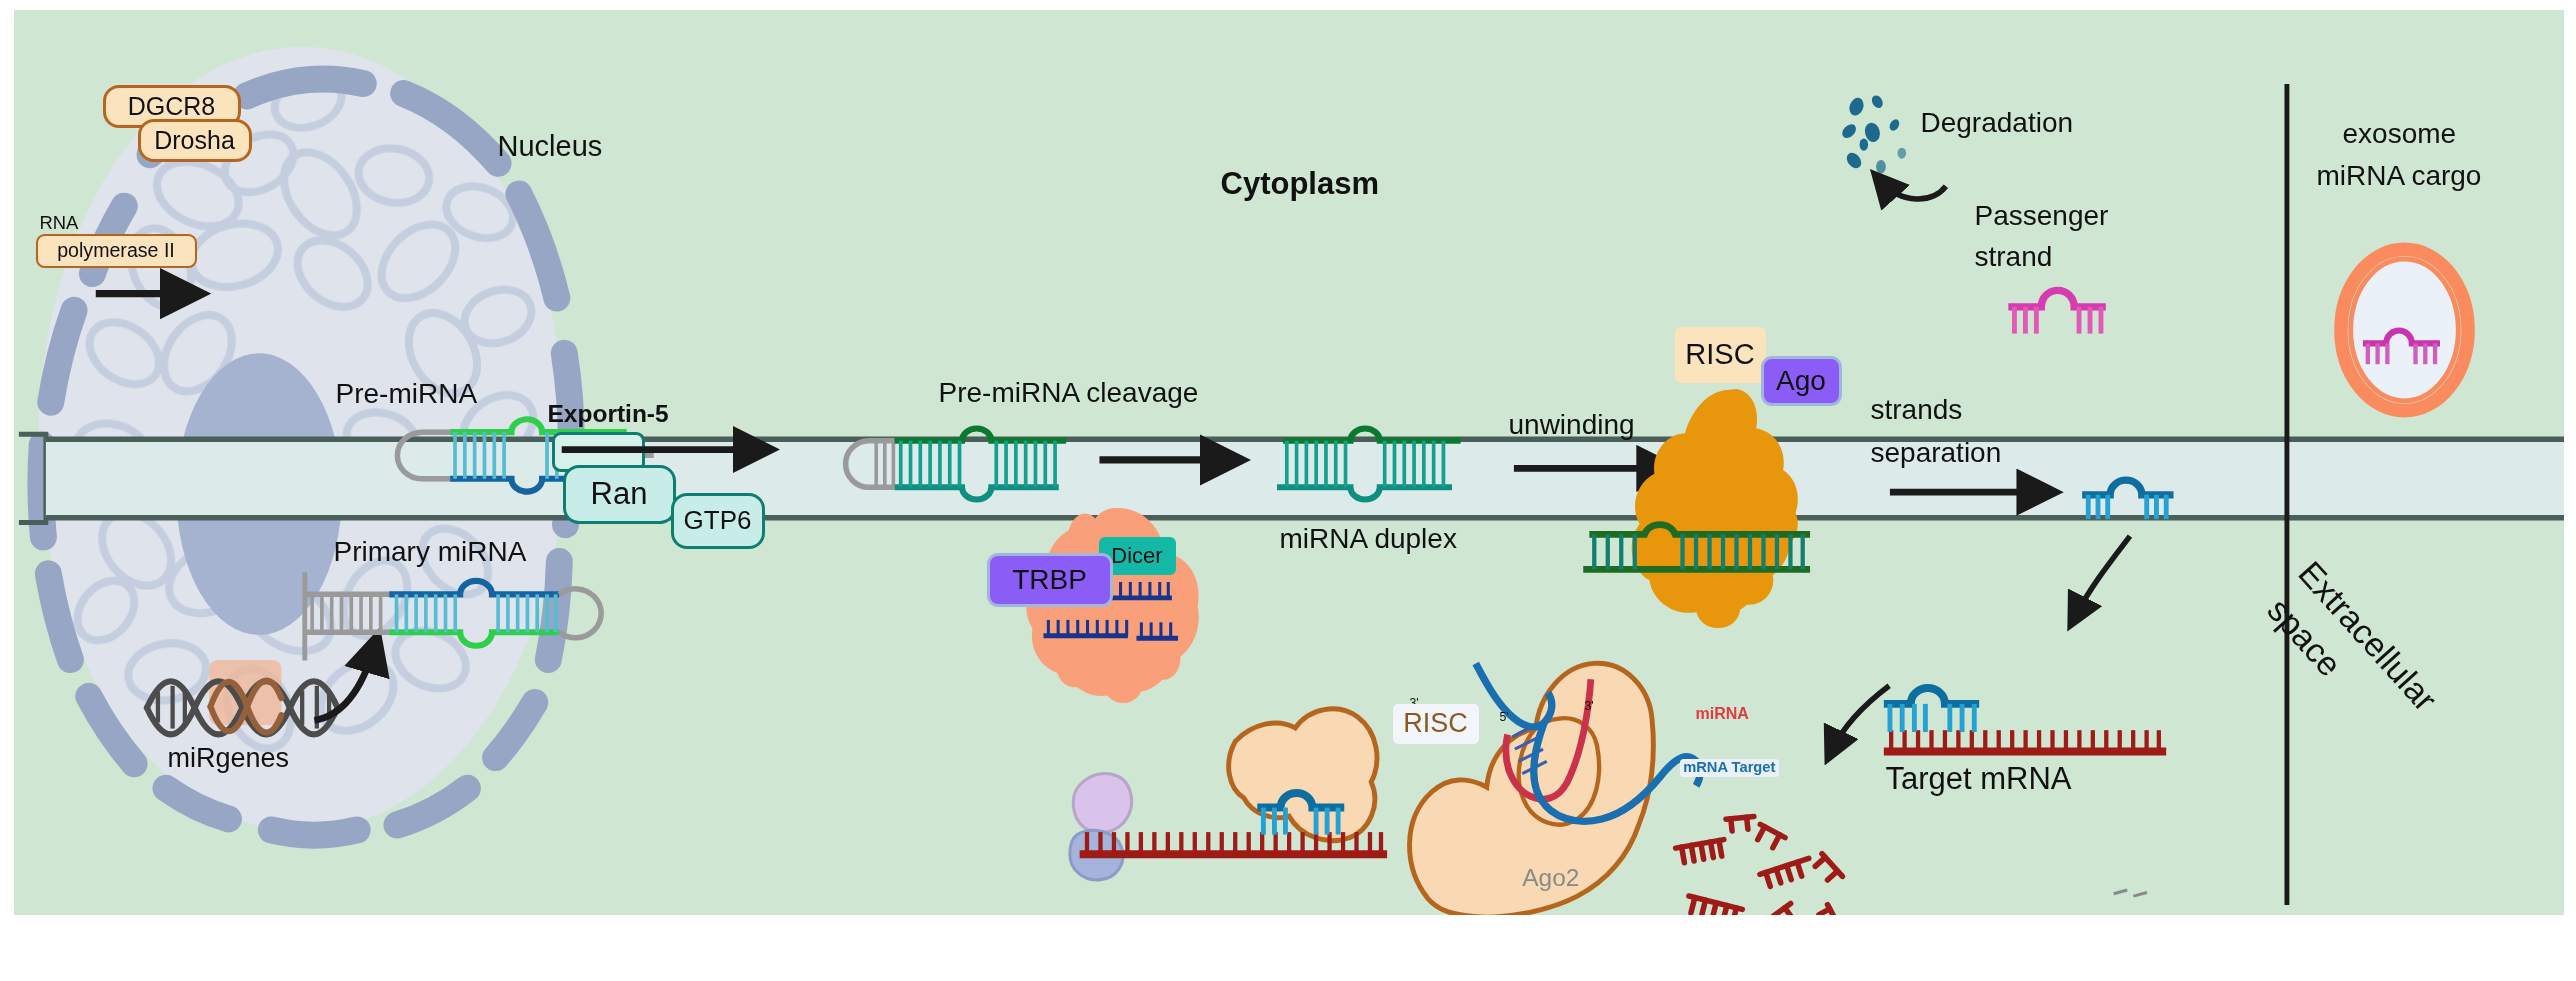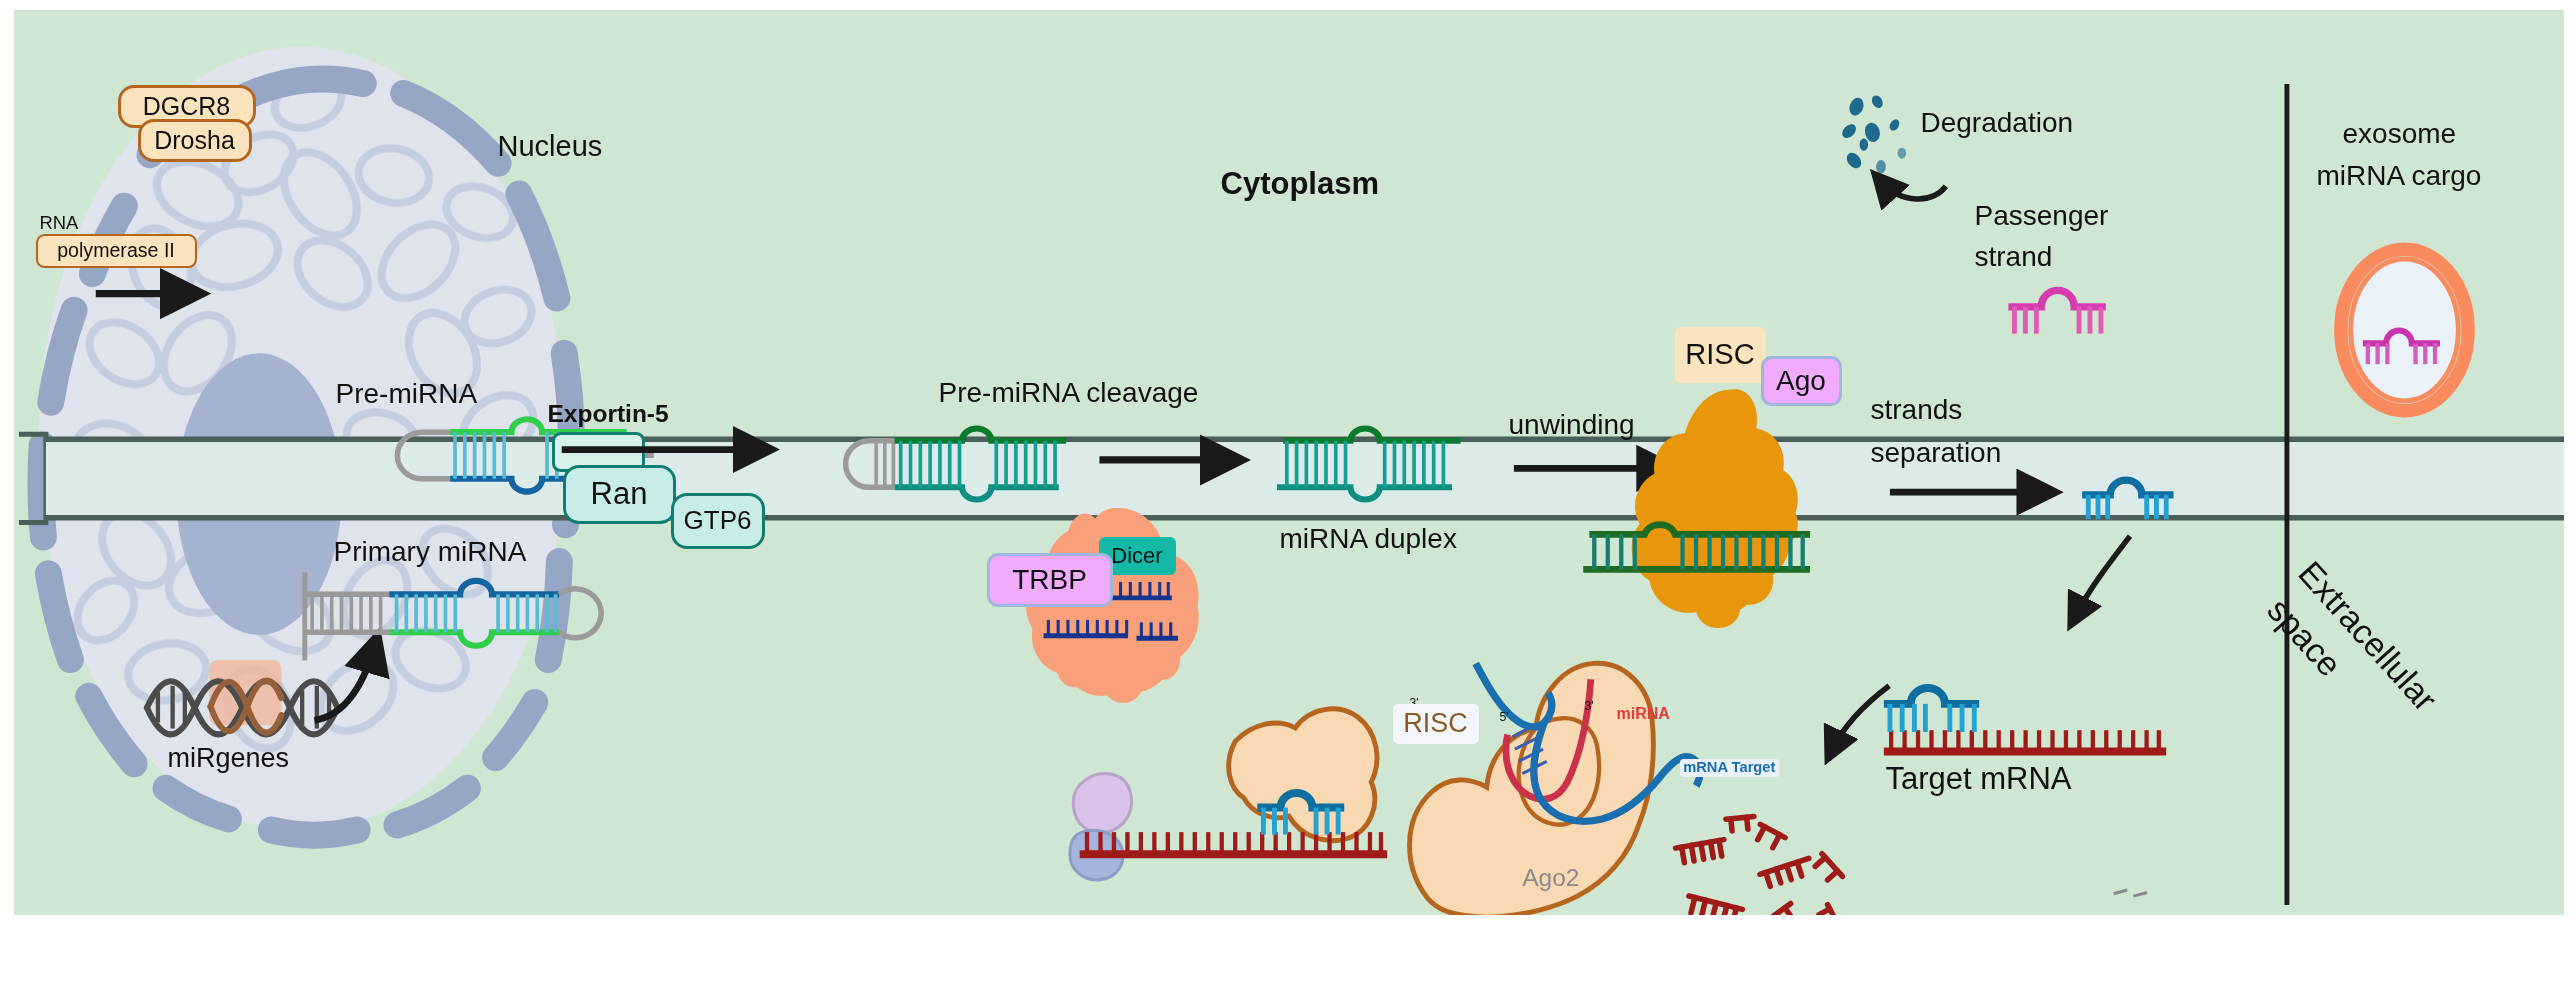--- a/index.html
+++ b/index.html
@@ -36,21 +36,21 @@
     font-family:"Liberation Sans", sans-serif;
   }
   .chip-orange{
     background:#fae3bd;border:3.1px solid #b5651d;border-radius:16px;
     color:#111;
   }
   .chip-teal{
     background:#c8ece8;border:3.1px solid #0f7d6f;border-radius:16px;color:#111;
   }
   .chip-blue{
-    background:#f0abfc;border:3.1px solid #9fb6dd;border-radius:11px;color:#111;
+    background:#8b5cf6;border:3.1px solid #9fb6dd;border-radius:11px;color:#111;
   }
   .chip-plain-orange{
     background:#14b8a6;border-radius:6.1px;color:#111;
   }
   .chip-plain-white{
     background:#f2f5f9;border-radius:4.9px;color:#8a5a22;
   }
   svg{display:block;overflow:visible;}
   .rot-extra{
     transform-origin:left top;
@@ -126,21 +126,21 @@
     <div class="lbl" style="left:484px;top:121px;font-size:29px;">Nucleus</div>
 
     <svg class="abs" style="left:0px;top:0px;" width="2550" height="905" viewBox="0 0 4160 1476">
 
       <path d="M 8 692 L 52 692 L 52 836 L 8 836" fill="none" stroke="#4a5f59" stroke-width="8"></path>
       <rect x="52" y="700" width="4110" height="128" fill="#dceae9"></rect>
       <line x1="52" y1="700" x2="4160" y2="700" stroke="#4a5f59" stroke-width="9"></line>
       <line x1="52" y1="828" x2="4160" y2="828" stroke="#4a5f59" stroke-width="9"></line>
     </svg>
 
-    <div class="chip chip-orange" style="left:104px;top:75px;width:138px;height:43px;font-size:25px;">
+    <div class="chip chip-orange" style="left:89px;top:75px;width:138px;height:43px;font-size:25px;">
       <span>DGCR8</span>
     </div>
     <div class="chip chip-orange" style="left:124px;top:109px;width:114px;height:43px;font-size:25px;">
       <span>Drosha</span>
     </div>
 
     <div class="lbl" style="left:26px;top:203px;font-size:18.4px;">RNA</div>
     <div class="chip chip-orange" style="left:22px;top:224px;width:161px;height:34px;font-size:19.6px;border-width:2.5px;border-radius:8.6px;">
       <span>polymerase II</span>
     </div>
@@ -589,21 +589,21 @@
                C 534 232, 532 252, 524 266" fill="none" stroke="#1a6fb0" stroke-width="12"></path>
 
       <text x="240" y="430" font-family="Liberation Sans, sans-serif" font-size="40" fill="#8a8a8a">Ago2</text>
     </svg>
     <div class="lbl" style="left:1396px;top:687px;font-size:12.3px;color:#111;">3'</div>
     <div class="lbl" style="left:1486px;top:701px;font-size:12.3px;color:#111;">5'</div>
     <div class="lbl" style="left:1571px;top:690px;font-size:12.3px;color:#111;">3'</div>
     <div class="chip chip-plain-white" style="left:1379px;top:694px;width:86px;height:40px;font-size:27px;">
       <span>RISC</span>
     </div>
-    <div class="lbl b" style="left:1603px;top:696px;font-size:16px;color:#e23b3b;">miRNA</div>
+    <div class="lbl b" style="left:1682px;top:696px;font-size:16px;color:#e23b3b;">miRNA</div>
     <div class="lbl b" style="left:1666px;top:749px;font-size:14.7px;color:#1a6fb0;background:#eaf1f8;padding:1.2px 3.7px;border-radius:3.7px;">mRNA Target</div>
 
     <svg class="abs" style="left:1759px;top:662px;" width="159" height="123" viewBox="0 0 260 200">
       <defs>
         <marker id="ah9" markerWidth="7" markerHeight="7" refX="4" refY="3.5" orient="auto">
           <polygon points="0,0 7,3.5 0,7" fill="#1a1a1a"></polygon>
         </marker>
       </defs>
       <path d="M 190 22 C 150 52, 116 86, 96 128" fill="none" stroke="#1a1a1a" stroke-width="9" marker-end="url(#ah9)"></path>
     </svg>

